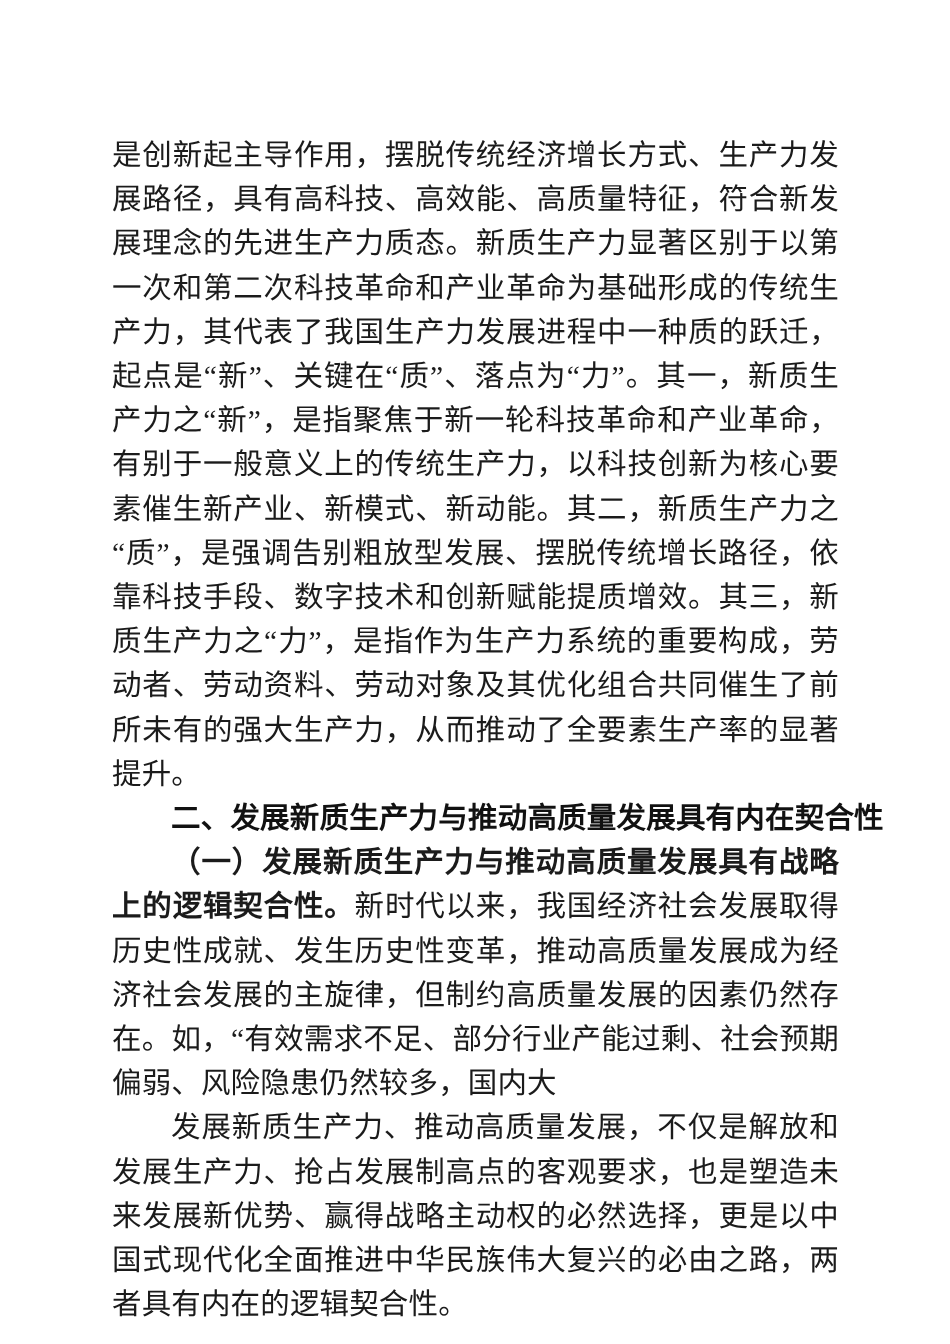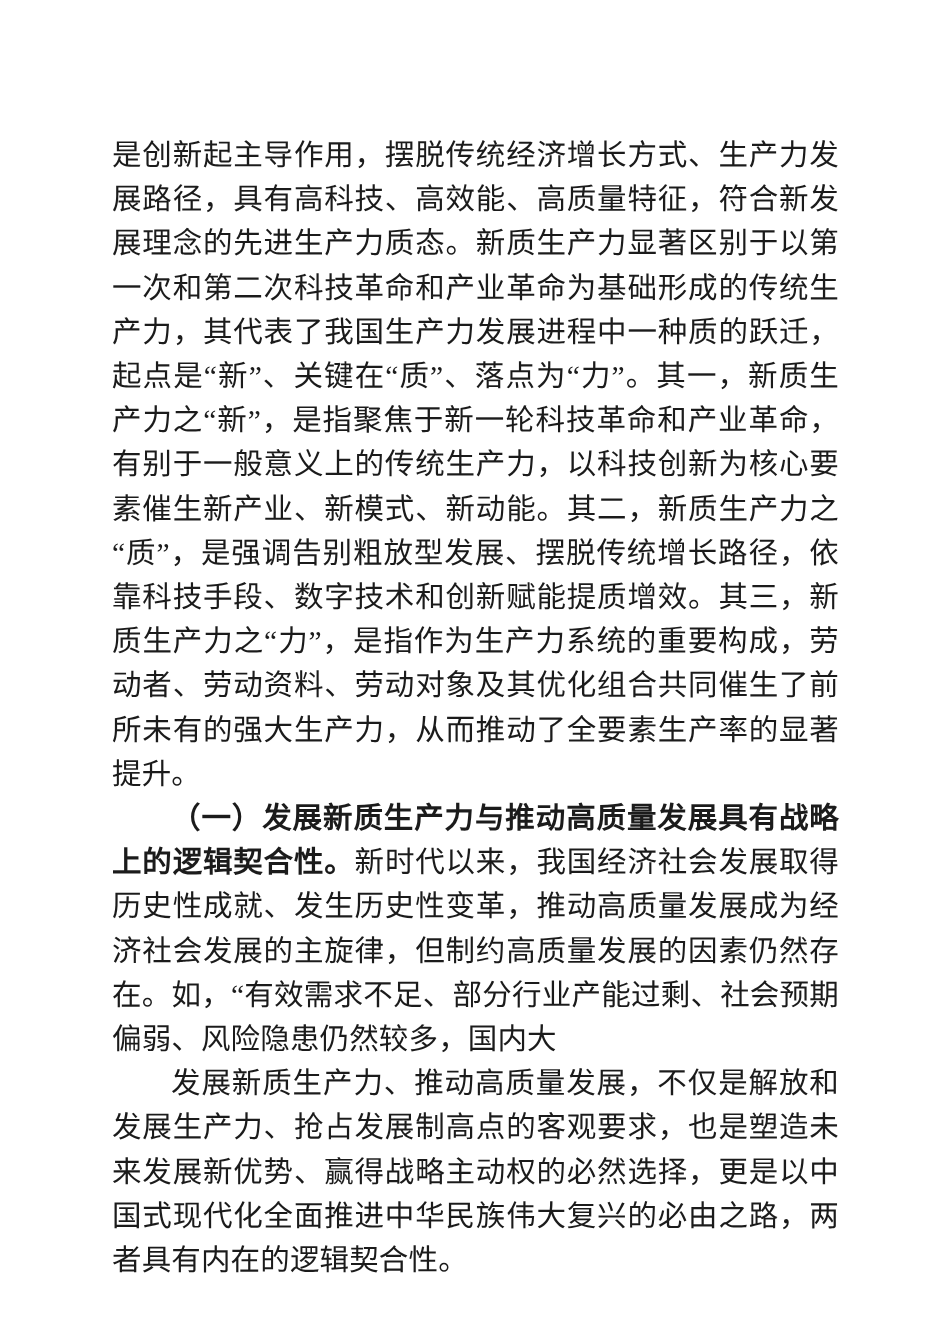--- a/index.html
+++ b/index.html
@@ -77,20 +77,21 @@
 </style>
 </head>
 <body>
 
 <div id="page">
 
   <div id="text-column">
 
     <p class="para continued">是创新起主导作用，摆脱传统经济增长方式、生产力发展路径，具有高科技、高效能、高质量特征，符合新发展理念的先进生产力质态。新质生产力显著区别于以第一次和第二次科技革命和产业革命为基础形成的传统生产力，其代表了我国生产力发展进程中一种质的跃迁，起点是“新”、关键在“质”、落点为“力”。其一，新质生产力之“新”，是指聚焦于新一轮科技革命和产业革命，有别于一般意义上的传统生产力，以科技创新为核心要素催生新产业、新模式、新动能。其二，新质生产力之“质”，是强调告别粗放型发展、摆脱传统增长路径，依靠科技手段、数字技术和创新赋能提质增效。其三，新质生产力之“力”，是指作为生产力系统的重要构成，劳动者、劳动资料、劳动对象及其优化组合共同催生了前所未有的强大生产力，从而推动了全要素生产率的显著提升。</p>
 
+    <h2 class="heading-2">二、发展新质生产力与推动高质量发展具有内在契合性</h2>
 
     <p class="para indented">
       <span class="run-bold">（一）发展新质生产力与推动高质量发展具有战略上的逻辑契合性。</span><span>新时代以来，我国经济社会发展取得历史性成就、发生历史性变革，推动高质量发展成为经济社会发展的主旋律，但制约高质量发展的因素仍然存在。如，“有效需求不足、部分行业产能过剩、社会预期偏弱、风险隐患仍然较多，国内大</span>
     </p>
 
     <p class="para indented">发展新质生产力、推动高质量发展，不仅是解放和发展生产力、抢占发展制高点的客观要求，也是塑造未来发展新优势、赢得战略主动权的必然选择，更是以中国式现代化全面推进中华民族伟大复兴的必由之路，两者具有内在的逻辑契合性。</p>
 
   </div>
 
 </div>

